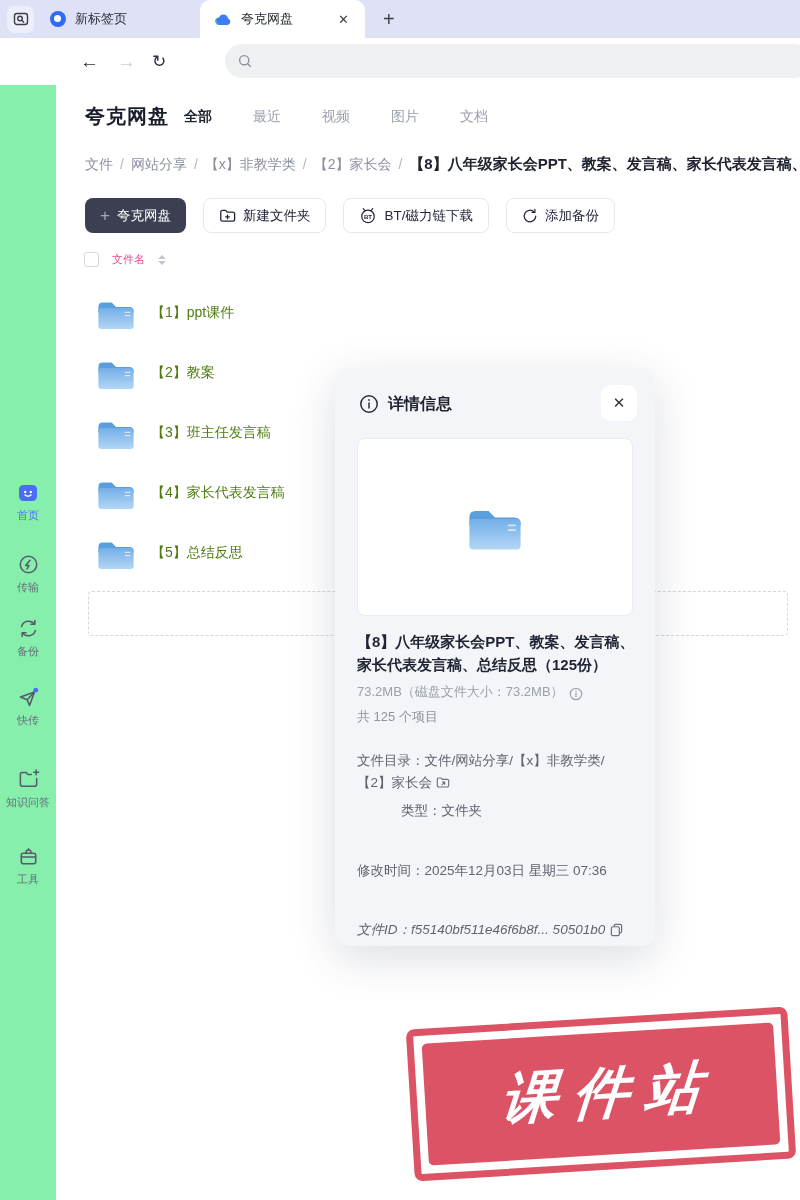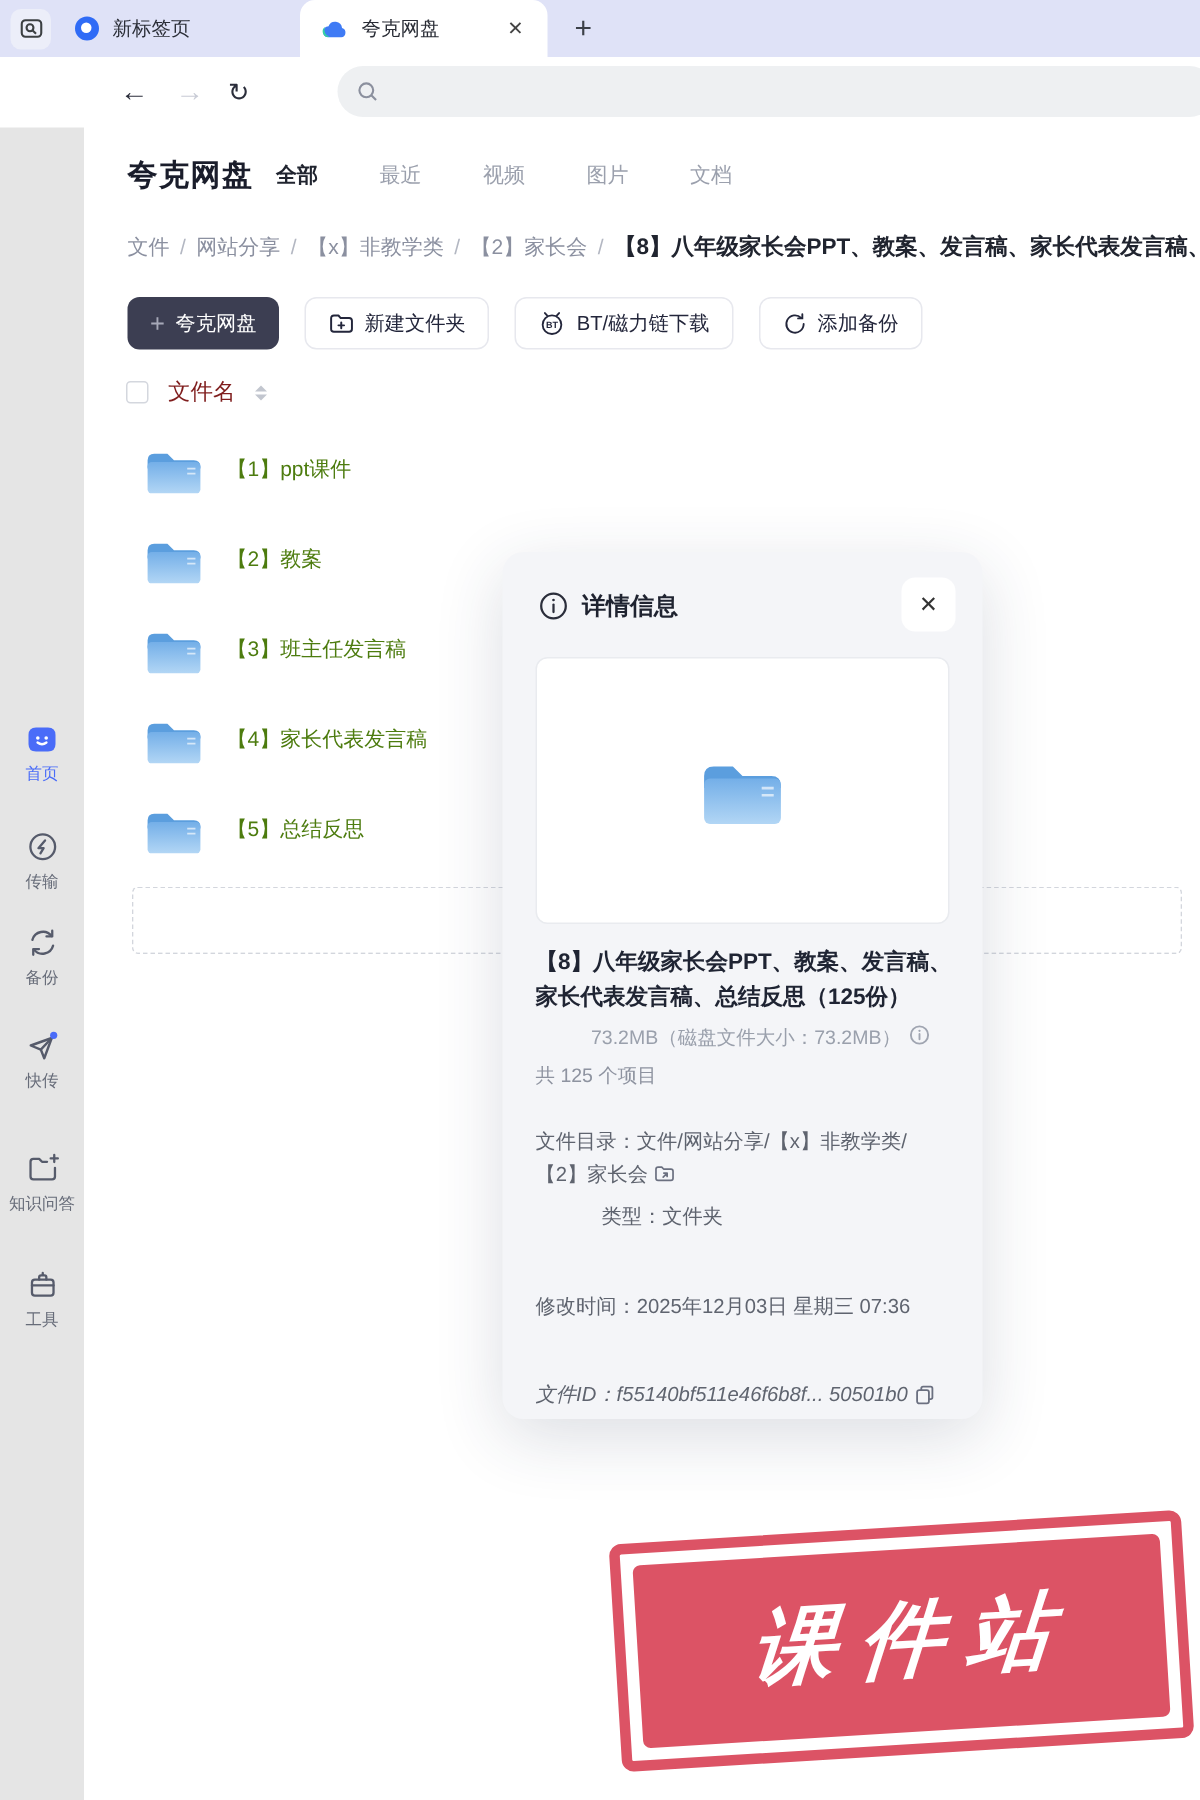--- a/index.html
+++ b/index.html
@@ -19,56 +19,56 @@
   .tab-close { margin-left:auto; font-size:13px; color:#444; cursor:pointer; padding:2px; }
   .newtab-plus { font-size:20px; color:#3c4048; margin-left:18px; cursor:pointer; font-weight:300; }
   
   .toolbar { position:absolute; top:38px; left:0; width:800px; height:47px; background:#fff; display:flex; align-items:center; }
   .nav-glyph { font-size:19px; line-height:1; cursor:pointer; }
   .nav-back { margin-left:80px; color:#2b2e3b; }
   .nav-fwd { margin-left:18px; color:#c9ccd6; }
   .nav-refresh { margin-left:16px; color:#2b2e3b; font-size:17px; }
   .searchbar { position:absolute; left:225px; top:6px; width:585px; height:34px; background:#eef0f2; border-radius:17px; display:flex; align-items:center; padding-left:12px; }
   
-  .sidebar { position:absolute; top:85px; left:0; width:56px; height:1115px; background:#e5e5e5; }
+  .sidebar { position:absolute; top:85px; left:0; width:56px; height:1115px; background:#86efac; }
   .side-item { position:absolute; left:0; width:56px; display:flex; flex-direction:column; align-items:center; gap:4px; cursor:pointer; }
   .side-label { font-size:11px; color:#676c79; white-space:nowrap; }
   .side-item.active .side-label { color:#4a6cf8; }
   
   .page-title { position:absolute; left:85px; top:103px; font-size:20px; font-weight:bold; color:#1a1d2b; letter-spacing:1px; }
   .filter-tabs { position:absolute; left:184px; top:108px; display:flex; gap:41px; font-size:14px;font-family:Liberation Mono, monospace; }
   .filter-tab { color:#9ba0ad; cursor:pointer; }
   .filter-tab.active { color:#20242f; font-weight:bold; }
   .breadcrumb { position:absolute; left:85px; top:155px; width:715px; font-size:14px; color:#8b90a0; white-space:nowrap; overflow:hidden; }
   .bc-item { cursor:pointer; }
   .bc-sep { margin:0 7px; color:#b3b7c2; }
   .bc-current { color:#20242f; font-weight:bold; font-size:15px; }
   .btn-row { position:absolute; left:85px; top:198px; display:flex; gap:17px; }
   .btn { height:35px; display:flex; align-items:center; gap:7px; padding:0 15px; border-radius:8px; font-size:13.5px; cursor:pointer; background:#fff; border:1px solid #e7e8ee; color:#23263b; }
   .btn.primary { background:#3c3e52; border:none; color:#fff; }
   .btn.primary .plus-glyph { color:#a6a8b8; font-size:17px; }
   .list-header { position:absolute; left:84px; top:252px; display:flex; align-items:center; gap:13px; }
   .checkbox { width:15px; height:15px; border:1.5px solid #d4d7de; border-radius:3px; background:#fff; cursor:pointer; }
-  .list-header-label { font-size:15px; color:#7f1d1d; }
+  .list-header-label { font-size:11px; color:#ec4899; }
   .sort-carets { display:flex; flex-direction:column; gap:2px; cursor:pointer; }
   .caret-up { width:0; height:0; border-left:4px solid transparent; border-right:4px solid transparent; border-bottom:4px solid #c2c6cf; }
   .caret-down { width:0; height:0; border-left:4px solid transparent; border-right:4px solid transparent; border-top:4px solid #c2c6cf; }
   .file-row { position:absolute; left:96px; width:560px; height:56px; display:flex; align-items:center; gap:15px; cursor:pointer; }
   .file-row .folder-svg { width:40px; height:33px; flex:0 0 auto; }
   .file-label { font-size:14px; color:#4d7c0f; }
   .dropzone { position:absolute; left:88px; top:591px; width:700px; height:45px; border:1px dashed #d3d6dd; border-radius:4px; z-index:0; }
   
   .panel { position:absolute; left:335px; top:368px; width:320px; height:578px; background:#f4f5f8; border-radius:14px; box-shadow:0 12px 45px rgba(40,50,80,.16); z-index:5; }
   .panel-info-icon { position:absolute; left:24px; top:26px; }
   .panel-title { position:absolute; left:53px; top:26px; font-size:16px; font-weight:bold; color:#1f2330; }
   .panel-close { position:absolute; right:18px; top:17px; width:36px; height:36px; background:#fff; border-radius:9px; display:flex; align-items:center; justify-content:center; font-size:15px; color:#333; cursor:pointer; }
   .preview { position:absolute; left:22px; top:70px; width:276px; height:178px; background:#fff; border:1px solid #e9ebef; border-radius:8px; display:flex; align-items:center; justify-content:center; }
   .preview .folder-svg { width:58px; height:48px; }
   .panel-folder-title { position:absolute; left:22px; top:262px; width:278px; font-size:15px; font-weight:bold; line-height:1.55; color:#1f2433; }
-  .panel-size { position:absolute; left:22px; top:315px; font-size:13px; color:#9aa0ac; display:flex; align-items:flex-start; gap:5px;margin-left:37px; }
+  .panel-size { position:absolute; left:22px; top:315px; font-size:13px; color:#9aa0ac; display:flex; align-items:flex-end; gap:5px; }
   .panel-items { position:absolute; left:22px; top:340px; font-size:13px; color:#8e93a0; }
   .panel-row { position:absolute; left:22px; width:278px; font-size:13.5px; color:#5f646f; line-height:1.6; }
   .row-dir { top:382px; }
   .row-type { top:432px;margin-left:44px; }
   .row-created { top:462px; }
   .row-modified { top:492px; }
   .row-fileid { top:551px; display:flex; align-items:center; gap:5px;font-style:italic; }
   .inline-icon { vertical-align:-2px; margin-left:4px; cursor:pointer; }
   
   .stamp { position:absolute; left:410px; top:1018px; width:382px; height:152px; transform:rotate(-3.5deg); z-index:10; }

